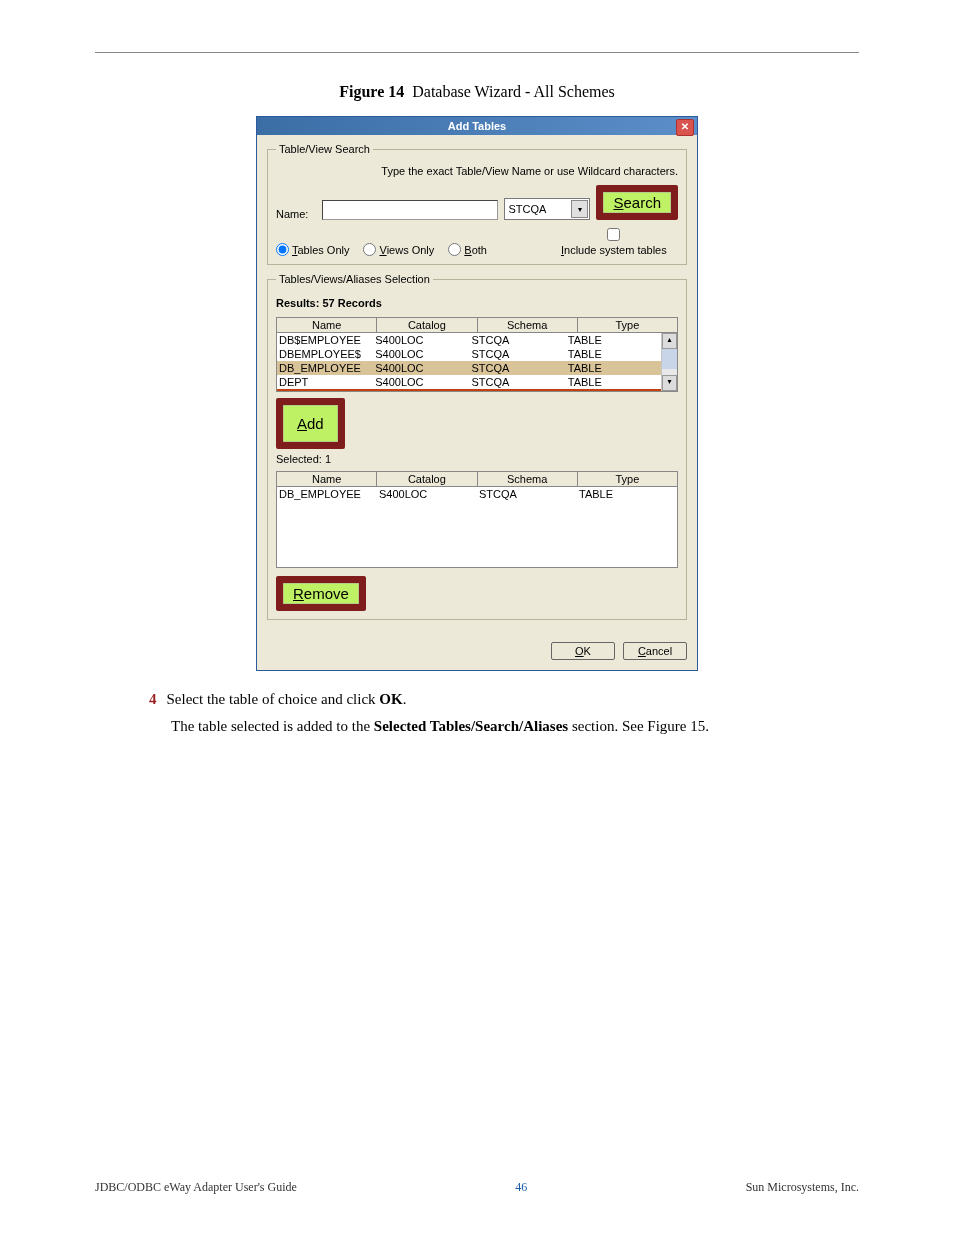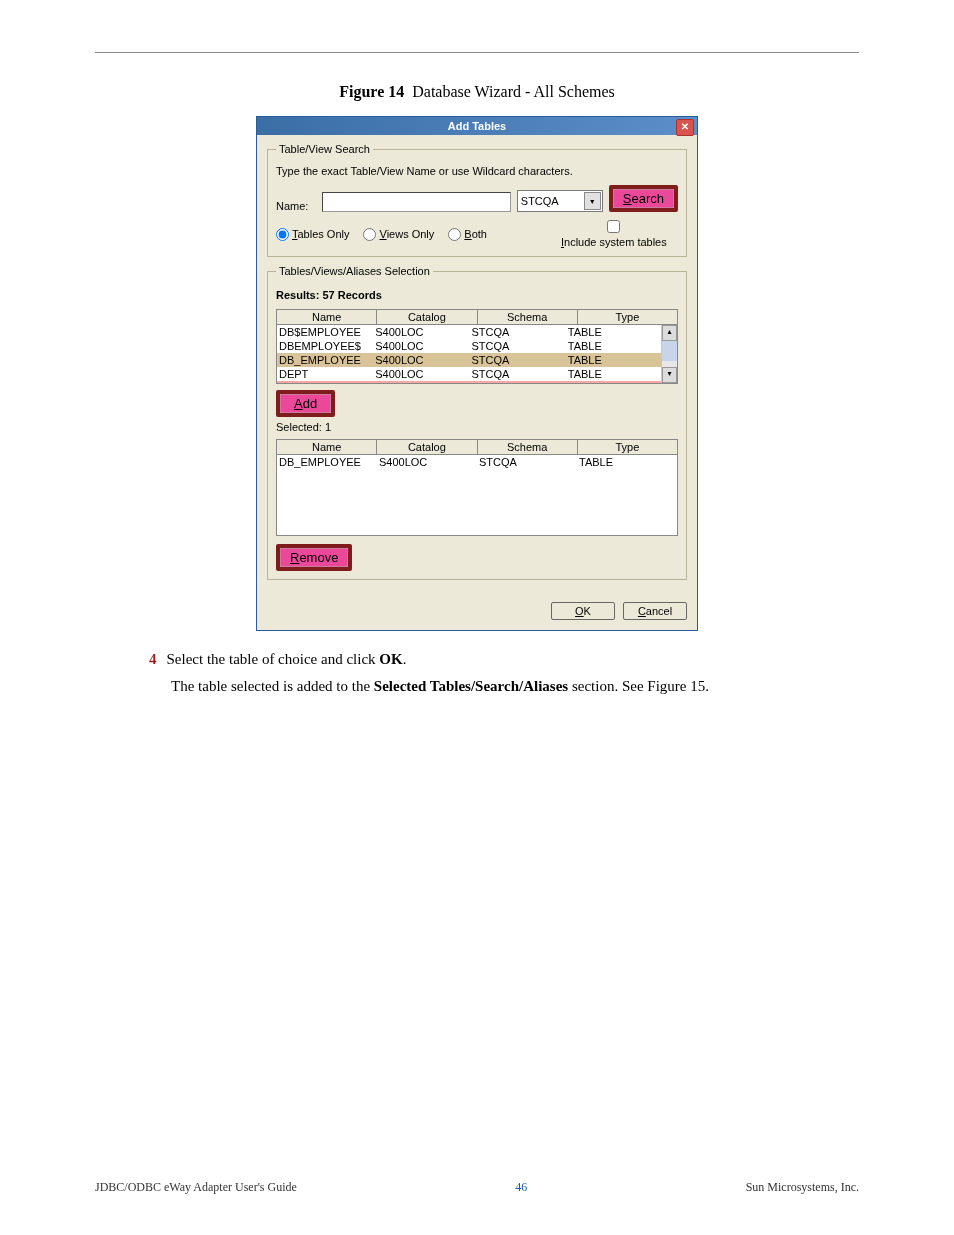--- a/index.html
+++ b/index.html
@@ -75,41 +75,41 @@
     border: 1px solid #b03030;
     border-radius: 2px;
   }
   .dialog-body { padding: 8px 10px; }
   fieldset {
     border: 1px solid #b9b29a;
     margin: 0 0 8px 0;
     padding: 6px 8px 8px 8px;
   }
   legend { padding: 0 3px; font-size: 11px; }
-  .instr { margin: 4px 0 8px 0; }
+  .instr { margin: 4px 0 8px 0; text-align: right; }
   .search-row { display: flex; align-items: flex-end; gap: 6px; margin-bottom: 8px; }
   .lbl { width: 40px; }
   .name-input {
     flex: 1; height: 18px; background: #fff; border: 1px inset #999;
     padding: 0 2px;
   }
   .schema-select {
     width: 80px; height: 20px; background: #fff; border: 1px solid #7a7a7a;
     display: flex; align-items: center; justify-content: space-between; padding: 0 1px 0 3px;
   }
   .dd-arrow {
     width: 15px; height: 16px; background: #e0e0e0; border: 1px solid #888;
     display: inline-flex; align-items: center; justify-content: center; font-size: 8px;
   }
   .btn-small {
-    background: #ec4899; border: 4px solid #7f1d1d; border-radius: 2px;
-    padding: 2px 10px; font-family: Tahoma, Arial, sans-serif; font-size: 13px;
+    background: #bef264; border: 7px solid #7f1d1d; border-radius: 2px;
+    padding: 2px 10px; font-family: Tahoma, Arial, sans-serif; font-size: 15px;
     box-shadow: 0 0 0 0.5px #aaa inset;
   }
-  .radio-row { display: flex; align-items: center; gap: 14px; }
+  .radio-row { display: flex; align-items: flex-end; gap: 14px; }
   .radio-group { display: flex; align-items: center; gap: 3px; }
   .sys-check { margin-left: 60px; display: flex; align-items: center; gap: 3px; flex-direction: column;}
   input[type="radio"], input[type="checkbox"] { margin:0; }
 
   .results-label { font-weight: bold; margin: 6px 0 8px 0; }
   .tbl {
     width: 100%;
     border-collapse: collapse;
     table-layout: fixed;
     font-size: 11px;
@@ -125,21 +125,21 @@
     border: 0;
     padding: 0 2px;
     white-space: nowrap;
     overflow: hidden;
     background: #fff;
     height: 14px;
   }
   .results-body-wrap {
     border: 1px solid #888;
     border-top: none;
-    background: #fca5a5;
+    background: #c2410c;
     position: relative;
   }
   .results-body { height: 58px; overflow: hidden; }
   .results-body table { border: none; }
   .sel-row td { background: #d9c49a !important; }
   .scrollbar {
     position: absolute; right: 0; top: 0; width: 15px; height: 100%;
     background: #e8e8e8; border-left: 1px solid #c6c6c6;
     display: flex; flex-direction: column; justify-content: space-between;
   }
@@ -291,21 +291,21 @@
           </div>
           <div class="scrollbar">
             <div class="sb-btn">▴</div>
             <div class="sb-thumb"></div>
             <div style="flex:1"></div>
             <div class="sb-btn">▾</div>
           </div>
         </div>
 
         <div class="add-btn-wrap">
-          <button class="btn-small" style="padding:2px 14px"><span class="underline-first">A</span><span>dd</span></button>
+          <button class="btn-small" style="padding:10px 14px"><span class="underline-first">A</span><span>dd</span></button>
         </div>
         <div class="sel-label">Selected:  1</div>
 
         <table class="tbl">
           <colgroup>
               <col style="width:25%">
               <col style="width:25%">
               <col style="width:25%">
               <col style="width:25%">
             </colgroup>

